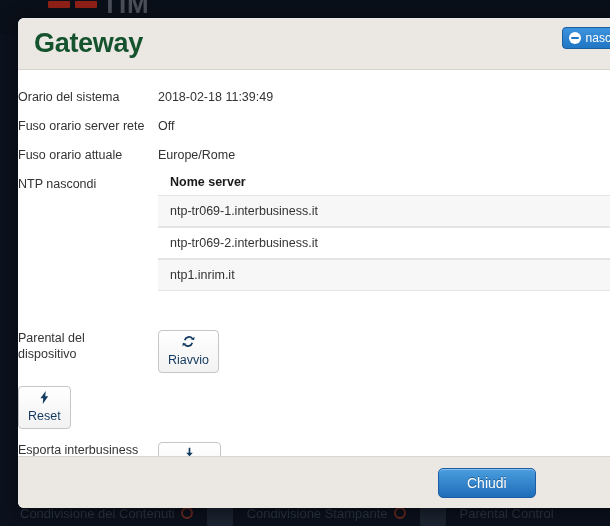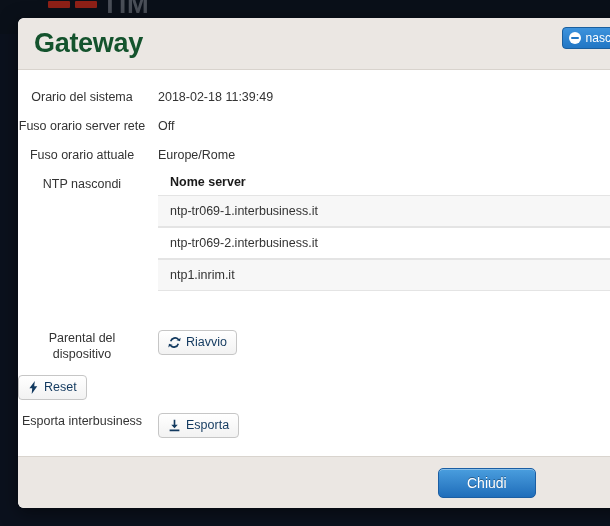--- a/index.html
+++ b/index.html
@@ -162,21 +162,21 @@
 
   
   .form-row {
     display: flex;
     align-items: flex-start;
     margin-bottom: 8px;
   }
   .form-label {
     width: 140px;
     flex: 0 0 140px;
-    text-align: center;
+    text-align: left;
     padding: 5px 12px 0 0;
     box-sizing: border-box;
     font-size: 12.5px;
     color: #333333;
     line-height: 16px;
   }
   .form-value {
     flex: 1 1 auto;
     font-size: 12.5px;
     color: #333333;
@@ -211,20 +211,21 @@
     font-size: 12.5px;
     color: #12395f;
     background: #ffffff;
     background-image: linear-gradient(#ffffff, #f2f2f2);
     border: 1px solid #c6c6c6;
     border-radius: 4px;
     padding: 4px 9px;
     cursor: pointer;
     line-height: 15px;
     white-space: nowrap;
+    flex-direction: column;
   }
   .btn svg { display: block; }
 
   .spacer-lg { height: 26px; }
 
   .modal-footer {
     flex: 0 0 52px;
     height: 52px;
     background: #ebe7e3;
     border-top: 1px solid #d9d4ce;
@@ -251,20 +252,35 @@
 
 <div class="page-bg">
   <div class="topbar">
     <div class="tim-logo">
       <span class="tim-bar"></span>
       <span class="tim-bar"></span>
       <span class="tim-text">TIM</span>
     </div>
   </div>
 
+  <div class="bg-cards">
+    <div class="bg-card">
+      <span>Condivisione dei Contenuti</span>
+      <span class="mini-gear"></span>
+    </div>
+    <div class="bg-tile"></div>
+    <div class="bg-card">
+      <span>Condivisione Stampante</span>
+      <span class="mini-gear"></span>
+    </div>
+    <div class="bg-tile"></div>
+    <div class="bg-card">
+      <span>Parental Control</span>
+    </div>
+  </div>
 </div>
 
 <div class="modal">
 
   <div class="modal-header">
     <div class="modal-title">Gateway</div>
     <div class="hide-options-btn">
       <span class="minus-circle"></span>
       <span>nascondi opzioni</span>
     </div>

